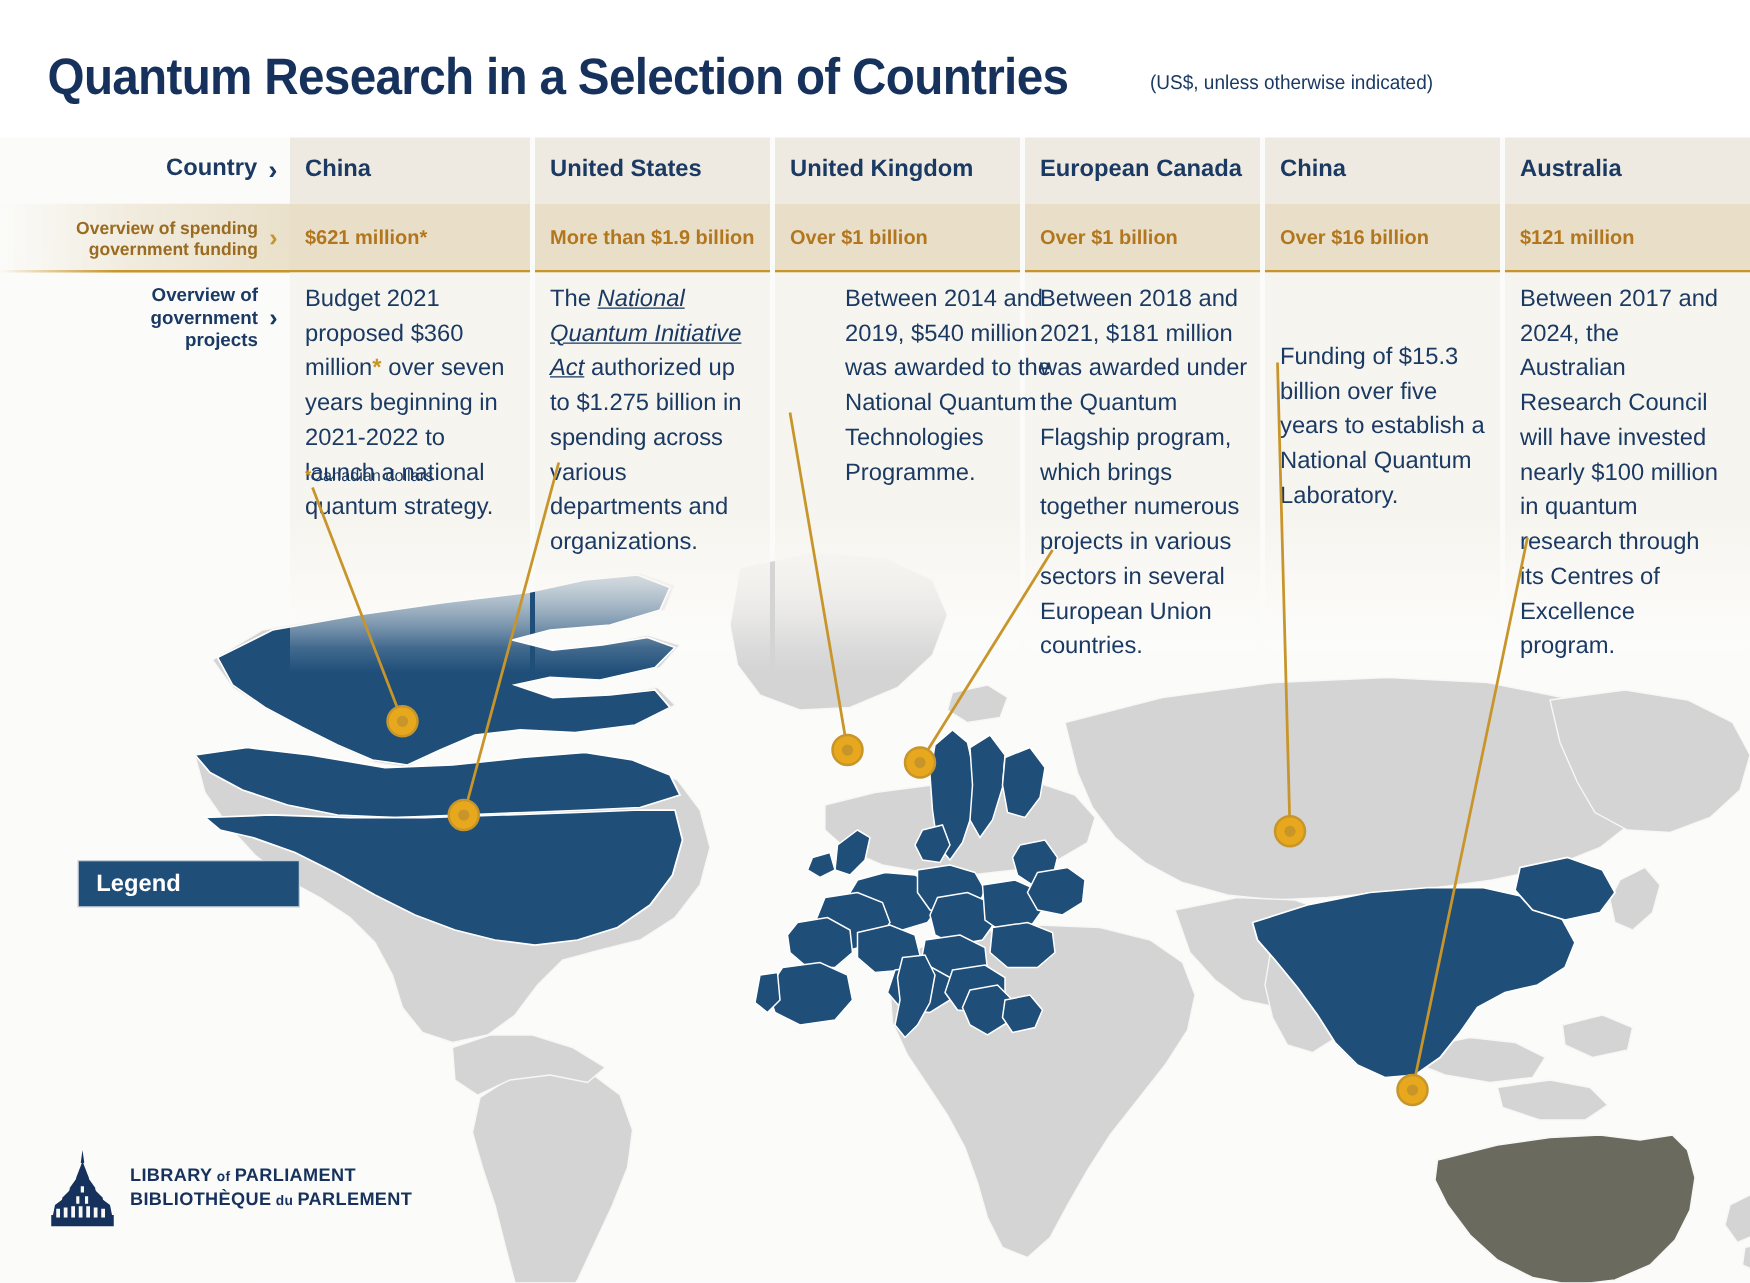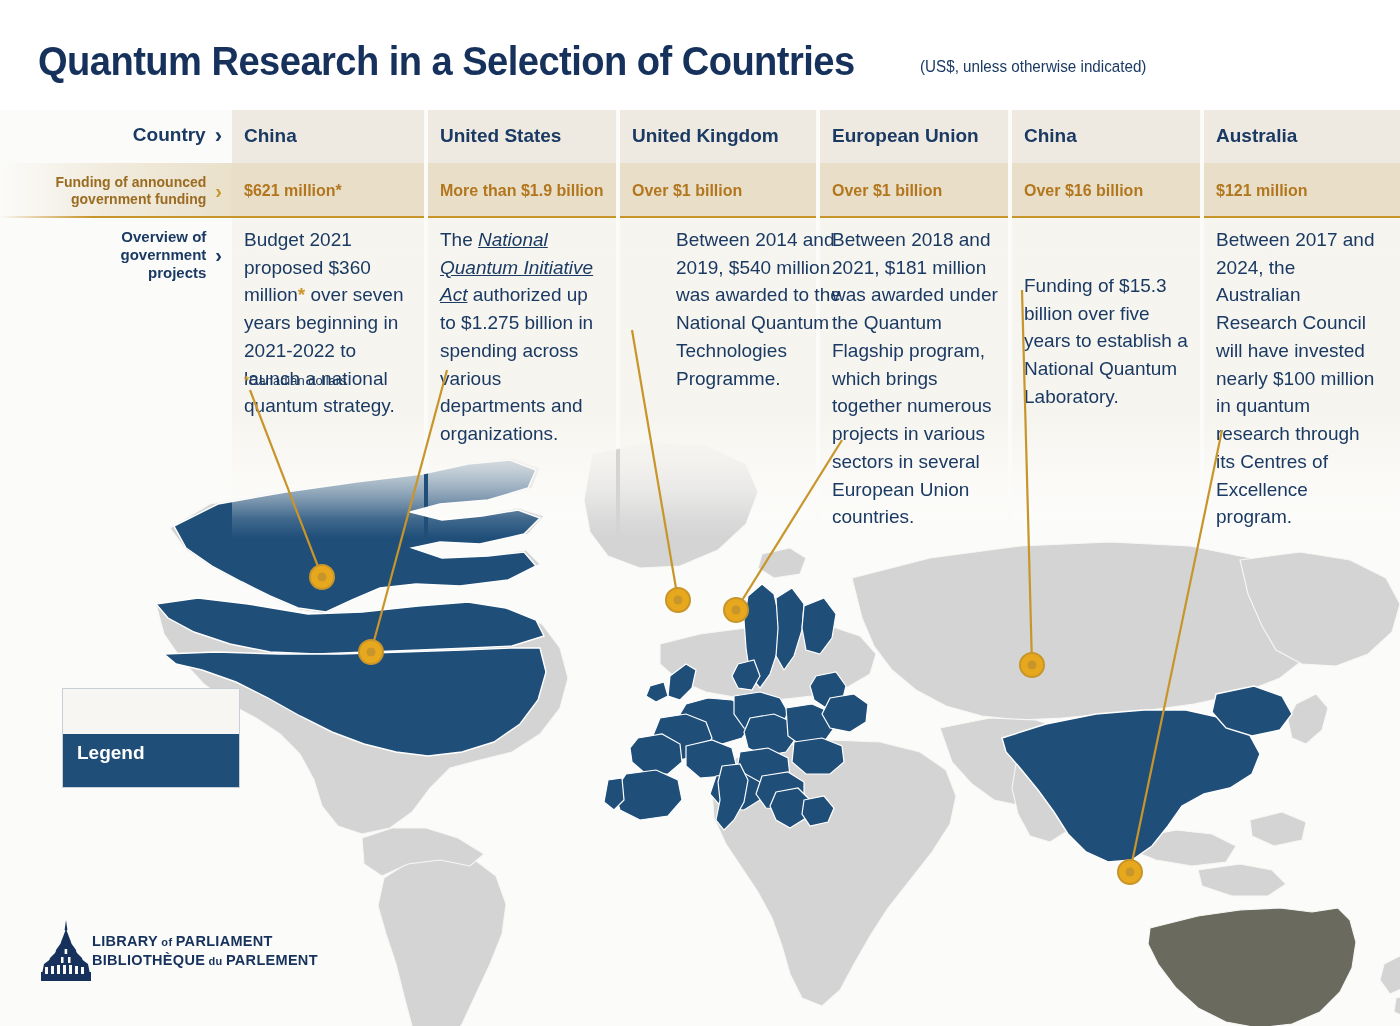--- a/index.html
+++ b/index.html
@@ -108,33 +108,32 @@
   
   #connect { position: absolute; left: 0; top: 0; width: 1400px; height: 1026px; z-index: 20; pointer-events: none; }
 
   
   #legend {
     position: absolute; left: 62px; top: 688px; width: 178px; z-index: 30;
     background: #f7f6f2; border: 1px solid #c9cfd6;
   }
   #legend-head {
     background: #1f4e79; color: #ffffff; font-size: 19px; font-weight: bold;
-    padding: 8px 14px 23px 14px;
-    margin-top: 45px;
+    padding: 8px 14px 6px 14px;
   }
   #legend-body { padding: 13px 14px 16px 14px; }
   #legend-subtitle { font-size: 15px; font-weight: bold; color: #1b3a63; margin-bottom: 10px; }
   .legend-row { display: flex; align-items: center; gap: 10px; margin-bottom: 7px; }
   .swatch { width: 25px; height: 25px; border-radius: 50%; flex: none; }
   .sw-no { background: #8b8a78; }
   .sw-yes { background: #1f4e79; }
   .legend-label { font-size: 15px; color: #1b3a63; }
 
   
-  #logo { position: absolute; left: 40px; top: 920px; z-index: 30; display: flex; align-items: center; }
+  #logo { position: absolute; left: 40px; top: 920px; z-index: 30; display: flex; align-items: center; gap: 12px; }
   #logo-text { line-height: 1.28; }
   .logo-line { font-size: 14.5px; font-weight: bold; color: #16325c; letter-spacing: 0.3px; white-space: nowrap; }
   .logo-small { font-size: 11px; }
 </style>
 </head>
 <body>
 
 <div id="map-layer">
   <svg id="map-svg" viewBox="0 0 1290 640" preserveAspectRatio="none">
     <g fill="#d4d4d4" stroke="#f7f7f5" stroke-width="1.1">
@@ -258,21 +257,21 @@
 <div id="rowlabels">
   <div id="fundband-left"></div>
 
   <div class="rowlabel" id="rl-country">
     <span>Country</span>
     <span class="chev">›</span>
   </div>
 
   <div class="rowlabel" id="rl-funding">
     <span>
-      <span>Funding of announced</span><br>
+      <span>Overview of spending</span><br>
       <span>government funding</span>
     </span>
     <span class="chev">›</span>
   </div>
 
   <div class="rowlabel" id="rl-projects">
     <span>
       <span>Overview of</span><br>
       <span>government</span><br>
       <span>projects</span>
@@ -296,21 +295,21 @@
     <div class="col-body" style="width:168px;">The <span class="ital">National Quantum Initiative Act</span> authorized up to $1.275 billion in spending across various departments and organizations.</div>
   </div>
 
   <div class="col" style="left:620px; width:196px;">
     <div class="col-head">United Kingdom</div>
     <div class="col-fund">Over $1 billion</div>
     <div class="col-body" style="width:176px;margin-left:44px;">Between 2014 and 2019, $540 million was awarded to the National Quantum Technologies Programme.</div>
   </div>
 
   <div class="col" style="left:820px; width:188px;">
-    <div class="col-head">European Union</div>
+    <div class="col-head">European Canada</div>
     <div class="col-fund">Over $1 billion</div>
     <div class="col-body" style="width:174px;">Between 2018 and 2021, $181 million was awarded under the Quantum Flagship program, which brings together numerous projects in various sectors in several European Union countries.</div>
   </div>
 
   <div class="col" style="left:1012px; width:188px;">
     <div class="col-head">China</div>
     <div class="col-fund">Over $16 billion</div>
     <div class="col-body" style="width:172px;margin-top:46px;">Funding of $15.3 billion over five years to establish a National Quantum Laboratory.</div>
   </div>
 

